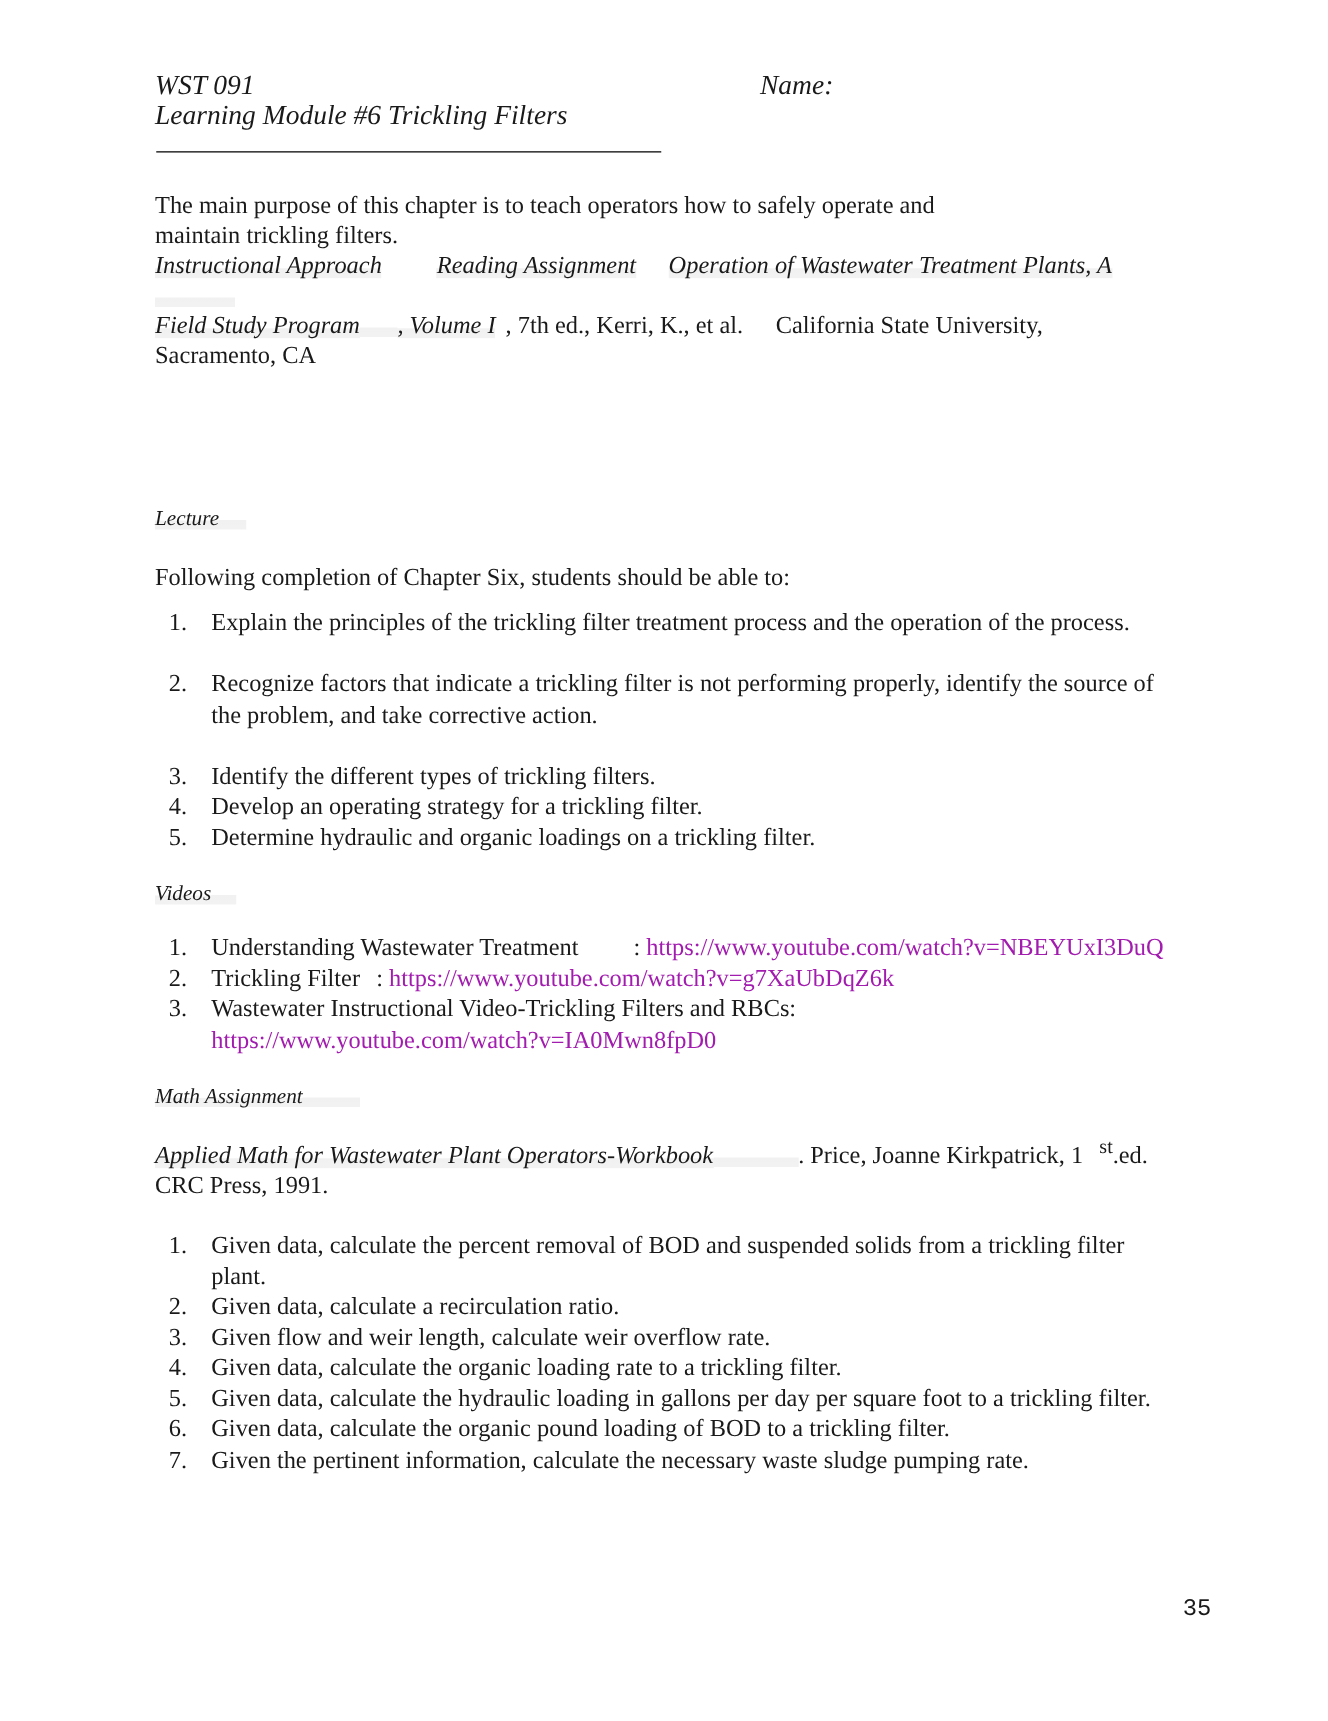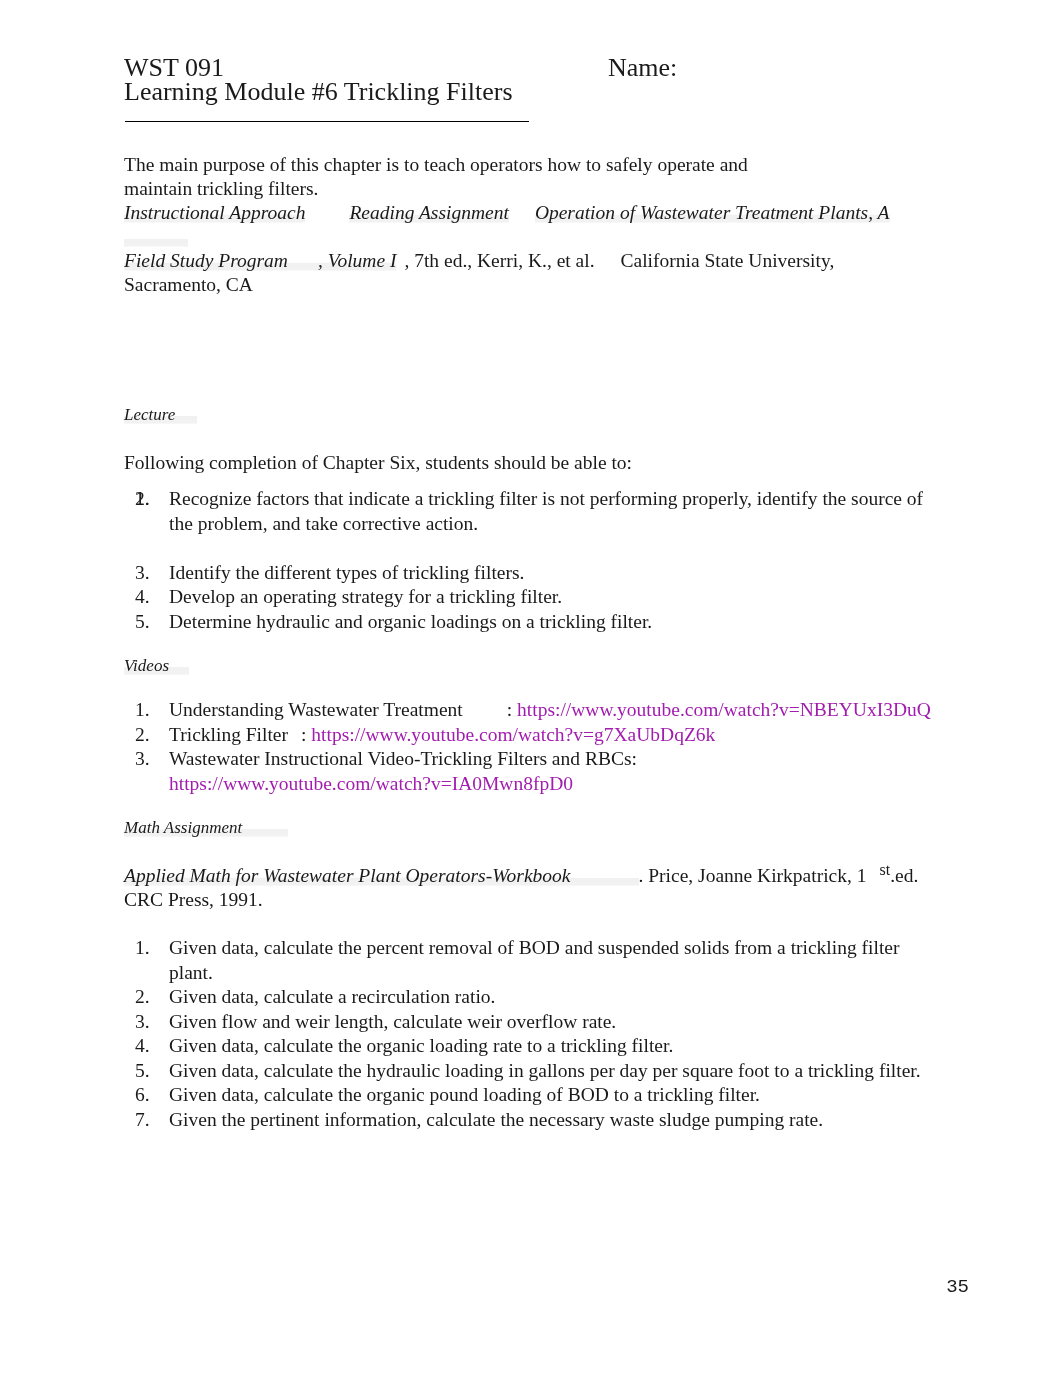--- a/index.html
+++ b/index.html
@@ -25,22 +25,23 @@
     top: 56px;
     width: 810px;
   }
   .line {
     font-size: 19.5px;
     line-height: 24px;
     white-space: pre-wrap;
   }
   .header-row {
     position: relative;
-    font-size: 26px;
+    font-size: 22px;
     line-height: 24px;
+    font-style: italic;
   }
   .name-field {
     position: absolute;
     left: 484px;
     top: 0;
   }
   .hrule {
     width: 404px;
     height: 0;
     border: none;
@@ -171,20 +172,21 @@
 
     <div class="spacer-md"></div>
 
     <div class="line">Following completion of Chapter Six, students should be able to:</div>
 
     <div class="spacer-xs"></div>
 
     <ol class="numlist">
       <li>
         <span class="num">1.</span>
+        <span class="justified lastline-block">Explain the principles of the trickling filter treatment process and the operation of the process.</span>
       </li>
       <li>
         <span class="num">2.</span>
         <span class="justified lastline-block">Recognize factors that indicate a trickling filter is not performing properly, identify the source of the problem, and take corrective action.</span>
       </li>
       <li>
         <span class="num">3.</span>
         <span>Identify the different types of trickling filters.</span>
       </li>
       <li>

